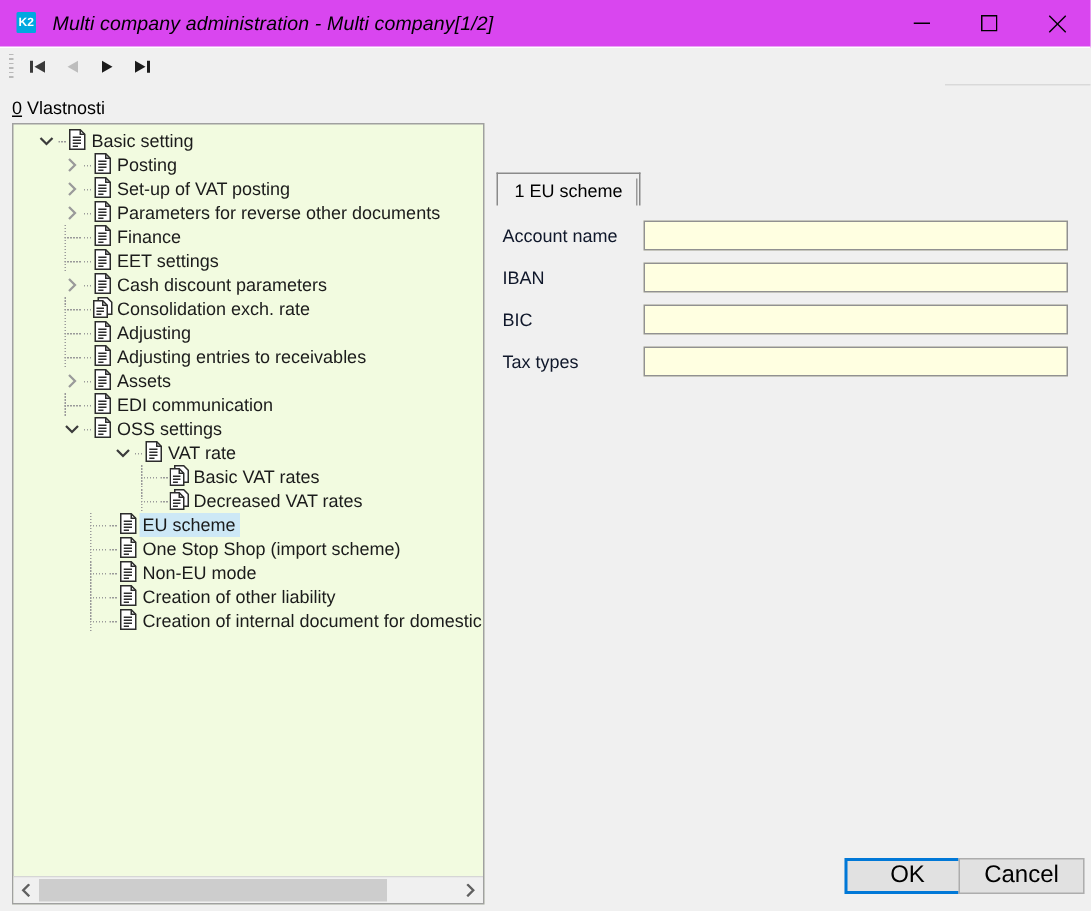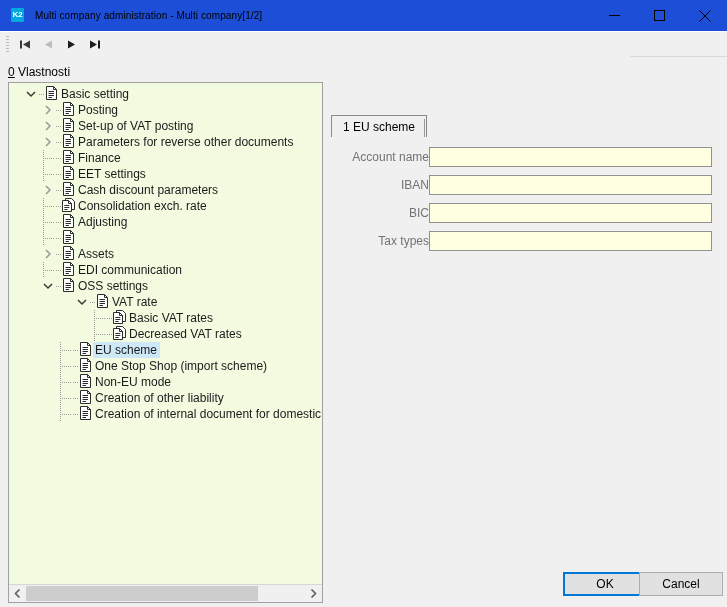--- a/index.html
+++ b/index.html
@@ -13,21 +13,21 @@
     font-family: "Liberation Sans", sans-serif;
     font-size: 12px;
     color: #000;
     overflow: hidden;
     position: relative;
   }
 
   
   .titlebar {
     height: 31px;
-    background: #1d4ed8;
+    background: #d946ef;
     display: flex;
     align-items: center;
     position: relative;
     border-bottom: 1px solid #ffffff;
   }
   .title-icon {
     width: 18px;
     height: 18px;
     margin-left: 9px;
     margin-right: 8px;
@@ -46,24 +46,25 @@
     left: 2px; top: 1px;
     width: 13px; height: 14px;
     color: #ffffff;
     font-size: 8px;
     font-weight: bold;
     line-height: 14px;
     text-align: center;
     font-family: "Liberation Sans", sans-serif;
   }
   .title-text {
-    font-size: 10px;
+    font-size: 13px;
     color: #000000;
     letter-spacing: 0.1px;
     white-space: nowrap;
+    font-style: italic;
   }
   .win-controls {
     position: absolute;
     right: 0; top: 0;
     height: 31px;
     display: flex;
   }
   .win-btn {
     width: 45px;
     height: 31px;
@@ -280,25 +281,24 @@
   }
   .frow {
     height: 25px;
     display: flex;
     align-items: center;
     margin-bottom: 3px;
   }
   .frow .flabel {
     width: 98px;
     font-size: 12px;
-    color: #737373;
+    color: #0f172a;
     flex: none;
     padding-left: 4px;
     box-sizing: border-box;
-    text-align: right;
   }
   .frow .finput {
     width: 283px;
     height: 20px;
     background: #ffffe1;
     border: 1px solid #919191;
     box-sizing: border-box;
     font-family: "Liberation Sans", sans-serif;
     font-size: 12px;
     color: #000;
@@ -312,21 +312,21 @@
     left: 0;
     bottom: 0;
     width: 727px;
     height: 44px;
   }
   .btn {
     position: absolute;
     width: 84px;
     height: 24px;
     font-family: "Liberation Sans", sans-serif;
-    font-size: 12px;
+    font-size: 16px;
     color: #000;
     background: #e1e1e1;
     border: 1px solid #adadad;
     box-sizing: border-box;
     display: flex;
     align-items: center;
     justify-content: center;
   }
   .btn.ok {
     right: 80px;
@@ -608,20 +608,21 @@
             <div class="doc-icon">
               <svg width="13" height="14" viewBox="0 0 13 14">
                 <path d="M1.5 0.5 L8.5 0.5 L11.5 3.5 L11.5 13.5 L1.5 13.5 Z" fill="#ffffff" stroke="#2c2c2c" stroke-width="1"></path>
                 <path d="M8.5 0.5 L8.5 3.5 L11.5 3.5" fill="none" stroke="#2c2c2c" stroke-width="1"></path>
                 <line x1="3.5" y1="5.5" x2="9" y2="5.5" stroke="#2c2c2c" stroke-width="1"></line>
                 <line x1="3.5" y1="7.5" x2="9" y2="7.5" stroke="#2c2c2c" stroke-width="1"></line>
                 <line x1="3.5" y1="9.5" x2="9" y2="9.5" stroke="#2c2c2c" stroke-width="1"></line>
                 <line x1="3.5" y1="11.5" x2="7" y2="11.5" stroke="#2c2c2c" stroke-width="1"></line>
               </svg>
             </div>
+            <div class="lbl">Adjusting entries to receivables</div>
           </div>
           <div class="tree-row">
             <div class="indent" style="width: 31px;"></div>
             <div class="twisty">
               <svg width="8" height="10" viewBox="0 0 8 10">
                 <path d="M2 1 L6 5 L2 9" fill="none" stroke="#9a9a9a" stroke-width="1.5"></path>
               </svg>
             </div>
             <div class="gapbit">
               <div class="h"></div>

